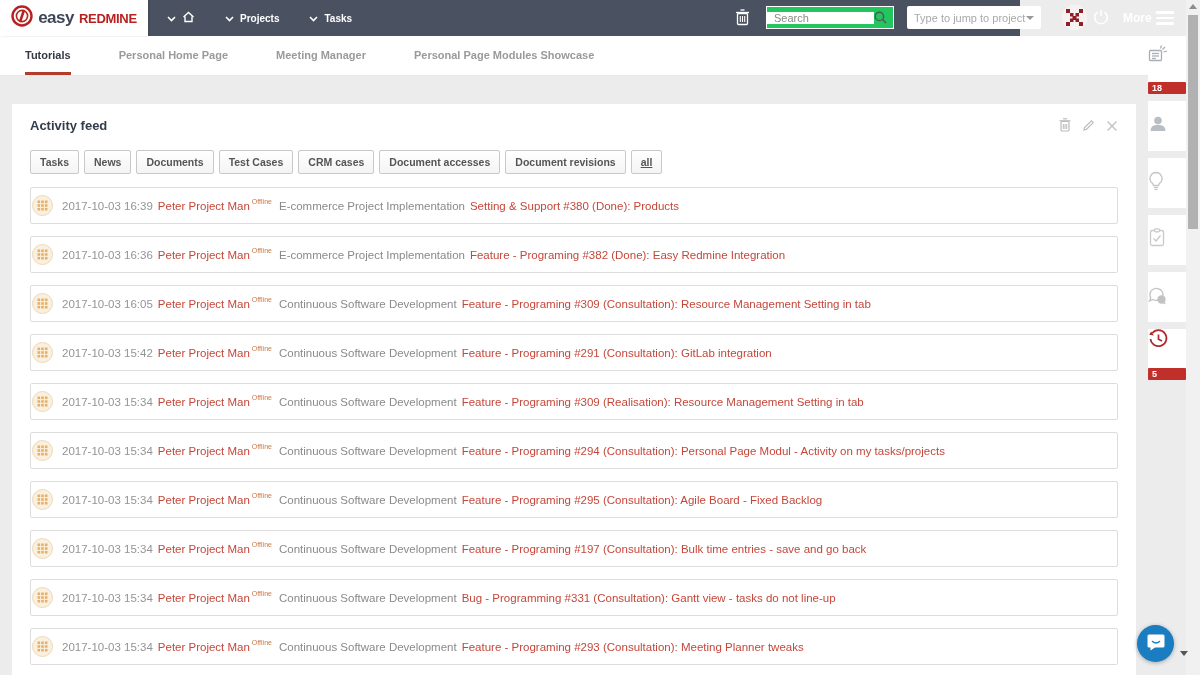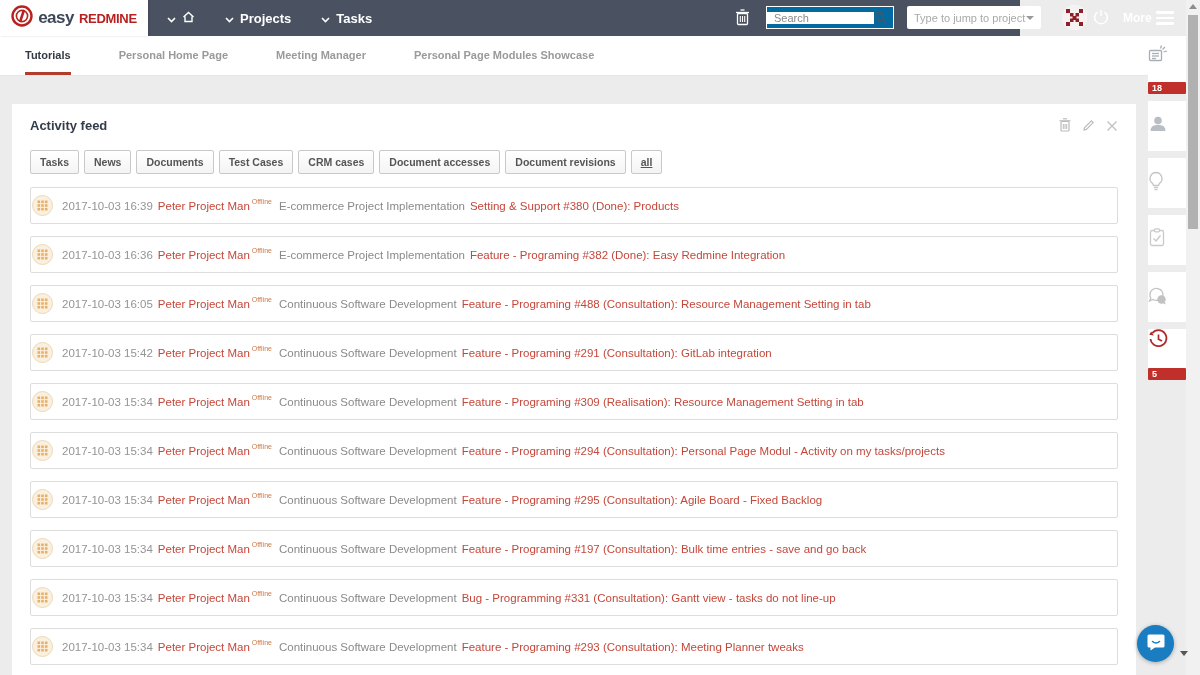--- a/index.html
+++ b/index.html
@@ -8,23 +8,23 @@
   body { position:relative; }
 
   
   .topbar { position:absolute; left:0; top:0; width:1020px; height:36px; background:#4a5261; z-index:5; }
   .logo-box { position:absolute; left:0; top:0; width:148px; height:36px; background:#fff;
               display:flex; align-items:center; justify-content:center; gap:5px; box-shadow:1px 0 2px rgba(0,0,0,.15); }
   .logo-easy { font-size:17px; font-weight:bold; color:#3d4757; letter-spacing:-.5px; }
   .logo-redmine { font-size:13px; font-weight:bold; color:#b7211f; letter-spacing:-.3px; }
   .topnav { position:absolute; left:152px; top:0; height:36px; display:flex; align-items:center; }
   .topnav-item { display:flex; align-items:center; gap:6px; padding:0 15px; height:36px;
-                 color:#fff; font-size:13px; font-weight:bold; cursor:pointer; }
+                 color:#fff; font-size:10px; font-weight:bold; cursor:pointer; }
   .tb-trash { position:absolute; left:735px; top:9px; }
-  .search-box { position:absolute; left:766px; top:6px; width:128px; height:23px; background:#0369a1;
+  .search-box { position:absolute; left:766px; top:6px; width:128px; height:23px; background:#22c55e;
                 border:1px solid #fff; display:flex; align-items:center; }
   .search-box input { border:0; outline:none; flex:1; min-width:0; padding:0 4px 0 7px; font-size:11px;
                       color:#444; font-family:"Liberation Sans",sans-serif; }
   .search-box input::placeholder { color:#8a8a8a; }
   .jump-box { position:absolute; left:907px; top:6px; width:134px; height:23px; background:#fff;
               border-radius:2px; display:flex; align-items:center; padding:0 7px; cursor:pointer; }
   .jump-text { flex:1; font-size:11px; color:#a9a9a9; white-space:nowrap; overflow:hidden; }
   .caret-down { width:0; height:0; border-left:4px solid transparent; border-right:4px solid transparent;
                 border-top:4px solid #9a9a9a; }
   .tb-avatar { position:absolute; left:1062px; top:5px; width:25px; height:25px; border-radius:50%;
@@ -332,21 +332,21 @@
           <rect x="5.5" y="12.9" width="2.6" height="2.6"></rect>
               <rect x="9.2" y="12.9" width="2.6" height="2.6"></rect>
               <rect x="12.9" y="12.9" width="2.6" height="2.6"></rect>
         </g>
       </svg>
     </span>
     <span class="time">2017-10-03 16:05</span>
     <a href="#" class="user">Peter Project Man</a>
     <span class="presence">Offline</span>
     <span class="project">Continuous Software Development</span>
-    <a href="#" class="task">Feature - Programing #488 (Consultation): Resource Management Setting in tab</a>
+    <a href="#" class="task">Feature - Programing #309 (Consultation): Resource Management Setting in tab</a>
   </div>
 
   <div class="row">
     <span class="avatar">
       <svg width="21" height="21" viewBox="0 0 21 21">
         <circle cx="10.5" cy="10.5" r="10" fill="#faf0dd" stroke="#e9d8ba" stroke-width="1"></circle>
         <g fill="#e3aa63" opacity="0.9">
           <rect x="5.5" y="5.5" width="2.6" height="2.6"></rect>
               <rect x="9.2" y="5.5" width="2.6" height="2.6"></rect>
               <rect x="12.9" y="5.5" width="2.6" height="2.6"></rect>

